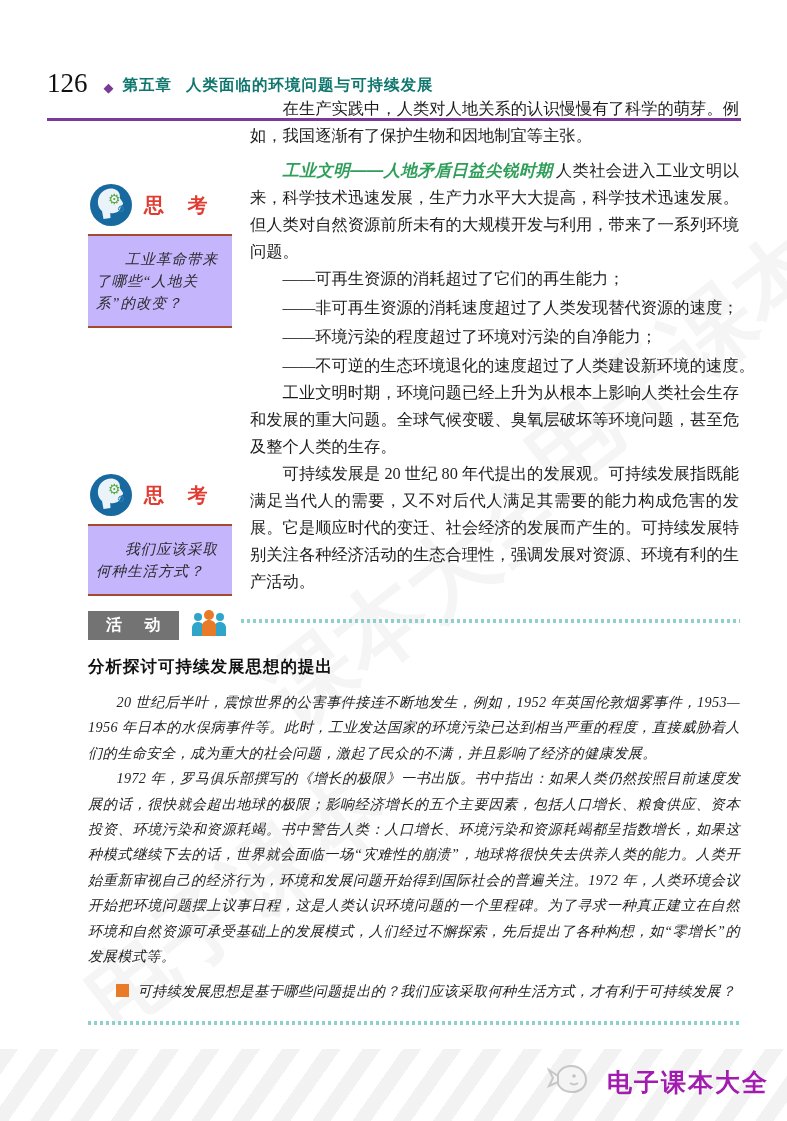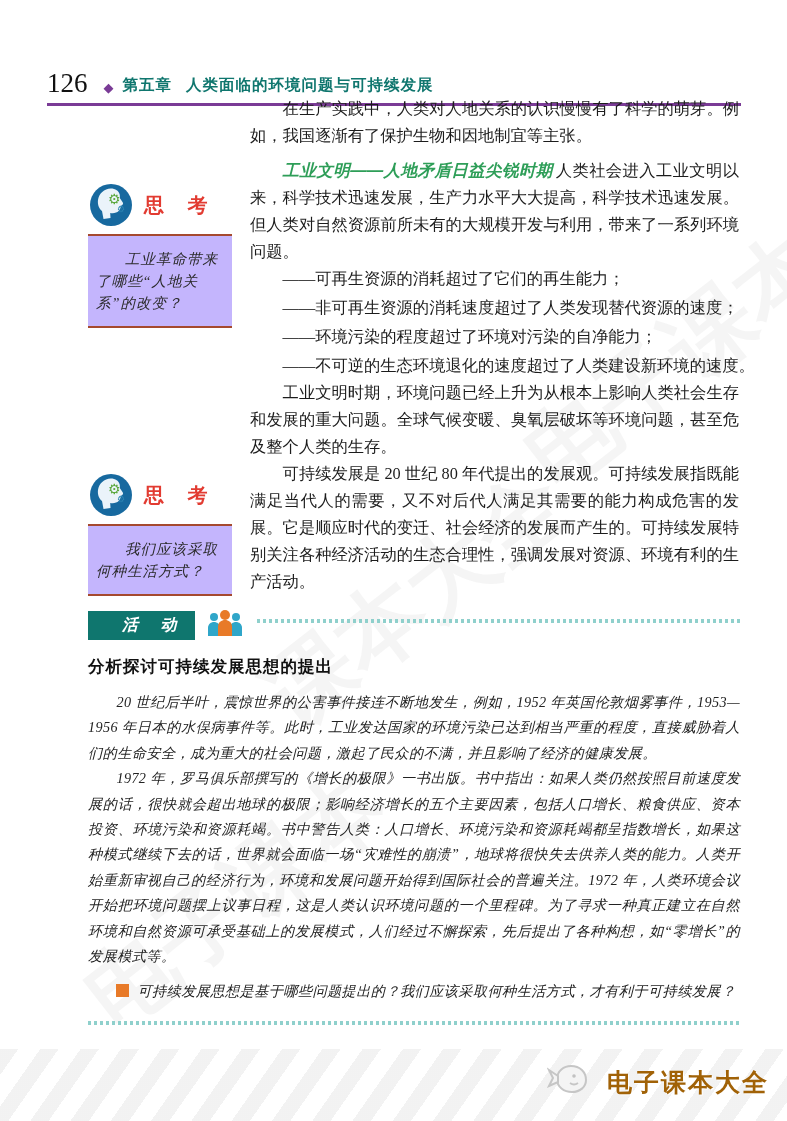--- a/index.html
+++ b/index.html
@@ -6,21 +6,21 @@
   html,body { background:#ffffff; }
   .page {
     position:relative; width:787px; height:1121px; background:#fff;
     overflow:hidden;
     font-family:"Liberation Serif","DejaVu Serif",serif;
     color:#1c1c1c;
   }
   
   .pageheader {
     position:absolute; left:47px; top:70px; width:694px;
-    border-bottom:3px solid #7a3b96; padding-bottom:6px;
+    border-bottom:3px solid #7a3b96; padding-bottom:21px;
     display:flex; align-items:flex-end;
   }
   .pagenum { font-size:27px; line-height:27px; color:#111; font-family:"Liberation Serif",serif; }
   .hdr-diamond { color:#7a3b96; font-size:13px; margin:0 9px 3px 16px; line-height:13px; }
   .hdr-chapter, .hdr-title {
     font-family:"Liberation Sans","DejaVu Sans",sans-serif; font-weight:bold;
     font-size:15.5px; color:#0f766e; letter-spacing:1px; margin-bottom:1px;
   }
   .hdr-title { margin-left:14px; }
   
@@ -49,23 +49,23 @@
     border-top:2px solid #a5492f; border-bottom:2px solid #a5492f;
     padding:12px 8px 12px 8px;
     font-size:14.5px; line-height:22px; font-style:italic; color:#2a2a2a;
     text-indent:2em; letter-spacing:1px;
   }
   .think-icon svg { display:block; }
   
   .activity { position:absolute; left:88px; top:608px; width:652px; }
   .act-hdrrow { display:flex; align-items:center; }
   .act-banner {
-    background:#0f766e; color:#fff; font-family:"Liberation Sans","DejaVu Sans",sans-serif;
+    background:#737373; color:#fff; font-family:"Liberation Sans","DejaVu Sans",sans-serif;
     font-weight:bold; font-size:16px; letter-spacing:9px;
-    padding:4px 10px 4px 34px; white-space:nowrap;font-style:italic;
+    padding:4px 10px 4px 18px; white-space:nowrap;
   }
   .people-icon { margin-left:10px; }
   .wave { flex:1; height:4px; margin-left:12px; margin-top:-8px;
     background:repeating-linear-gradient(90deg,#8fd0cc 0 3px, rgba(255,255,255,0) 3px 6px);
   }
   .wave-bottom { height:4px; margin-top:16px;
     background:repeating-linear-gradient(90deg,#8fd0cc 0 3px, rgba(255,255,255,0) 3px 6px);
   }
   .act-title {
     text-align:left; font-family:"Liberation Sans","DejaVu Sans",sans-serif;
@@ -84,21 +84,21 @@
   .wm-diag {
     position:absolute; font-family:"Liberation Sans",sans-serif; font-weight:bold;
     color:rgba(90,90,90,0.06); transform:rotate(-38deg); white-space:nowrap; pointer-events:none;
   }
   .stripes {
     position:absolute; left:0; right:0; bottom:0; height:72px; pointer-events:none;
     background:repeating-linear-gradient(125deg, rgba(130,130,130,0.10) 0 15px, rgba(255,255,255,0) 15px 33px);
   }
   .brandmark {
     position:absolute; right:18px; top:1062px; display:flex; align-items:center;
-    color:#a16207; font-family:"Liberation Sans","DejaVu Sans",sans-serif;
+    color:#a21caf; font-family:"Liberation Sans","DejaVu Sans",sans-serif;
     font-weight:bold; font-size:25px; letter-spacing:2px;
     text-shadow:1px 1px 0 #ffffff;
     gap:8px;
   }
   .whale-icon { margin-right:8px; }
 </style>
 </head>
 <body>
 
 <div class="page">

